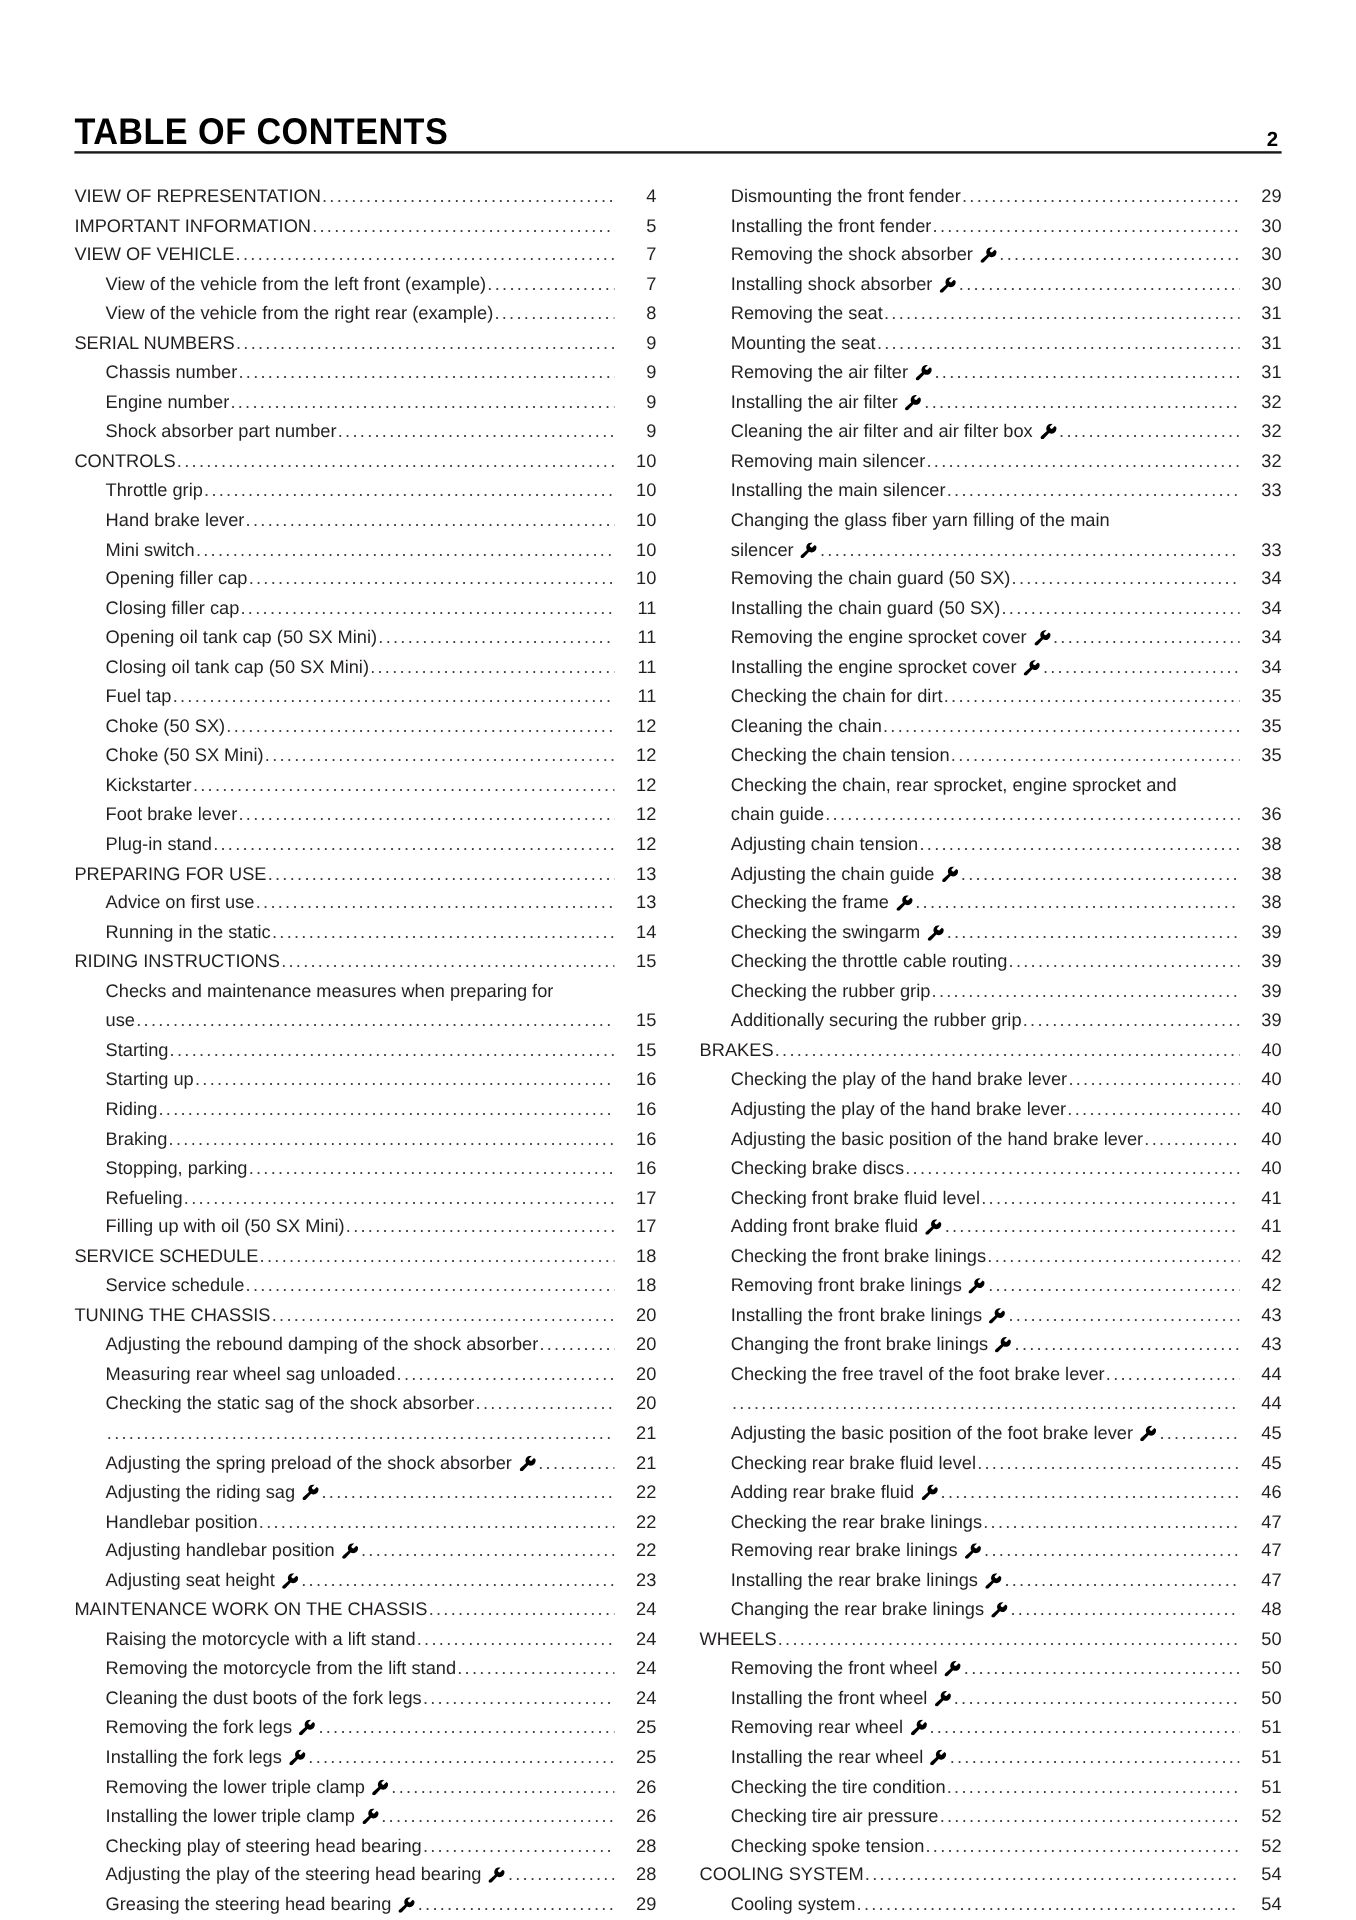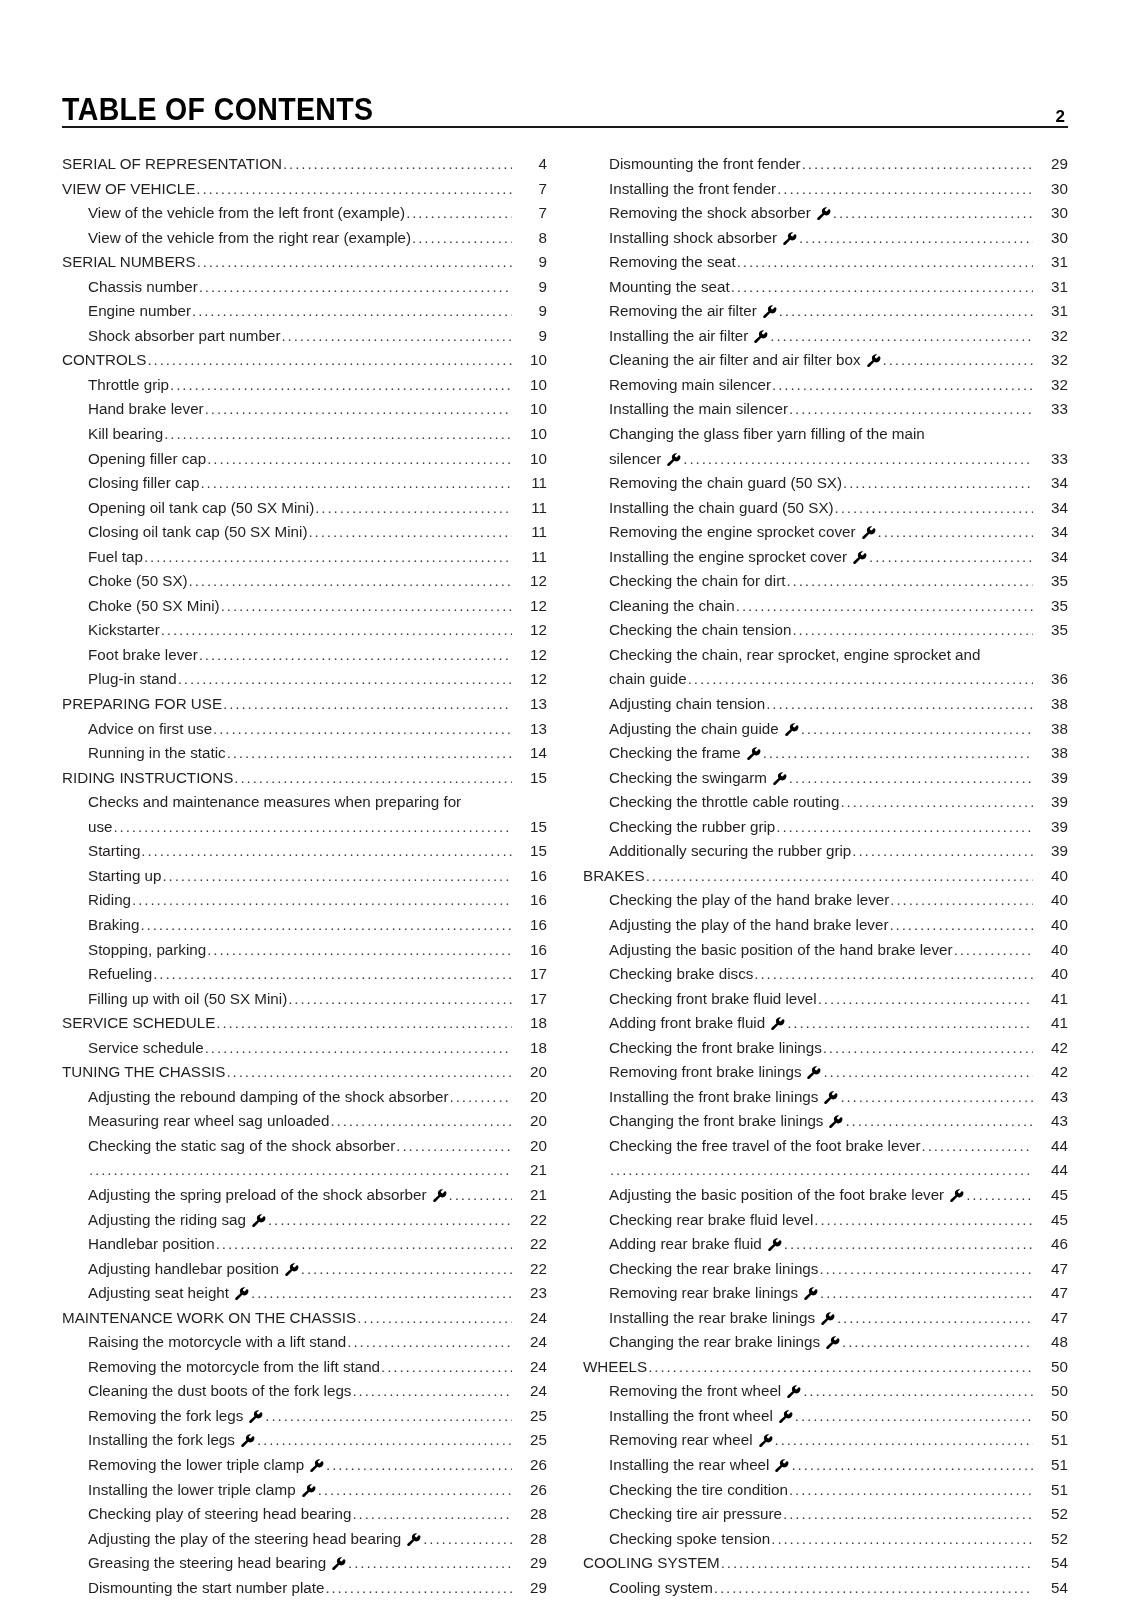--- a/index.html
+++ b/index.html
@@ -154,27 +154,34 @@
   <div class="header">
     <div class="header-title">TABLE OF CONTENTS</div>
     <div class="header-pagenum">2</div>
     <div class="header-rule"></div>
   </div>
 
   <div class="columns">
     <div class="col col-left" id="col-left">
         <div class="toc-entry lvl1">
           <div class="row">
-            <span class="label">SERIAL OF REPRESENTATION</span>
+            <span class="label">VIEW OF REPRESENTATION</span>
             <span class="leader"></span>
             <span class="pagenum">4</span>
           </div>
         </div>
         <div class="toc-entry lvl1">
           <div class="row">
+            <span class="label">IMPORTANT INFORMATION</span>
+            <span class="leader"></span>
+            <span class="pagenum">5</span>
+          </div>
+        </div>
+        <div class="toc-entry lvl1">
+          <div class="row">
             <span class="label">VIEW OF VEHICLE</span>
             <span class="leader"></span>
             <span class="pagenum">7</span>
           </div>
         </div>
         <div class="toc-entry lvl2">
           <div class="row">
             <span class="label">View of the vehicle from the left front (example)</span>
             <span class="leader"></span>
             <span class="pagenum">7</span>
@@ -231,21 +238,21 @@
         </div>
         <div class="toc-entry lvl2">
           <div class="row">
             <span class="label">Hand brake lever</span>
             <span class="leader"></span>
             <span class="pagenum">10</span>
           </div>
         </div>
         <div class="toc-entry lvl2">
           <div class="row">
-            <span class="label">Kill bearing</span>
+            <span class="label">Mini switch</span>
             <span class="leader"></span>
             <span class="pagenum">10</span>
           </div>
         </div>
         <div class="toc-entry lvl2">
           <div class="row">
             <span class="label">Opening filler cap</span>
             <span class="leader"></span>
             <span class="pagenum">10</span>
           </div>

